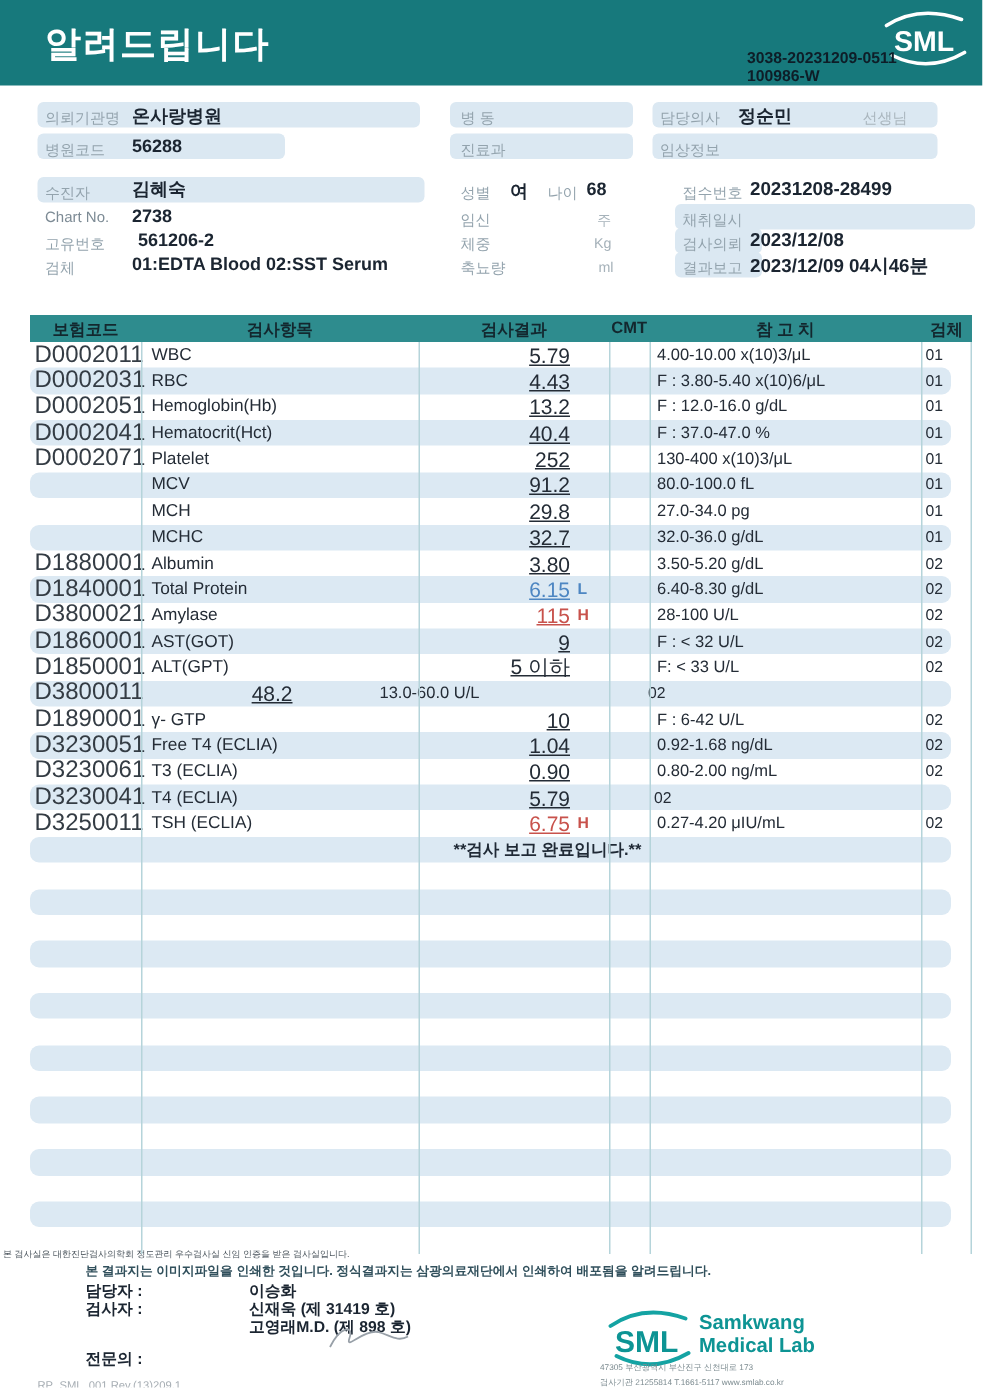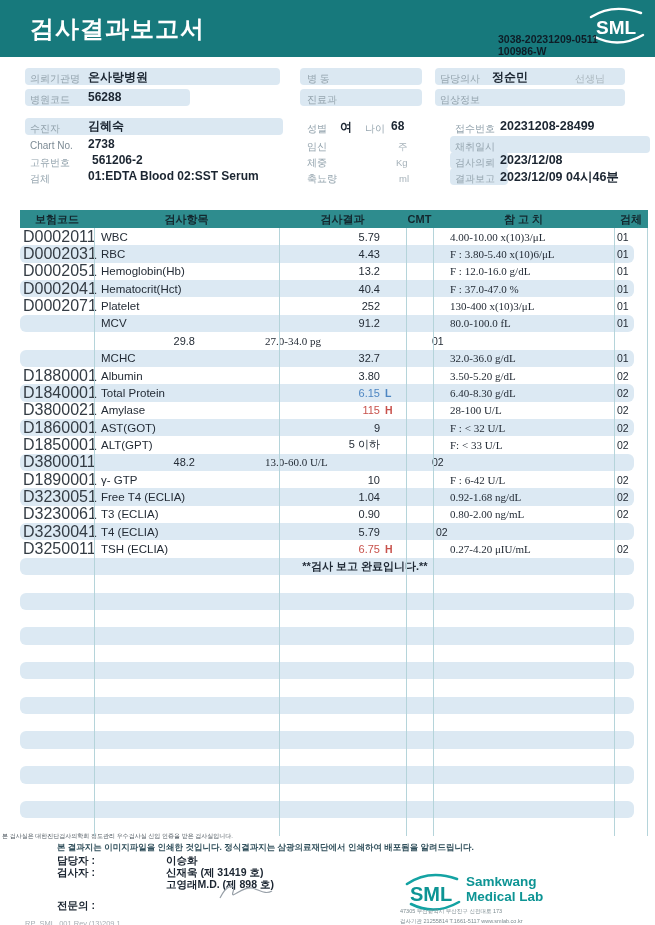--- a/index.html
+++ b/index.html
@@ -20,43 +20,43 @@
   .rtable{position:absolute;left:20px;top:210px;width:628px;height:626px;}
   .thead{display:flex;height:18px;background:#2e8c8e;align-items:center;color:#13272e;font-size:11px;font-weight:bold;}
   .th{display:flex;justify-content:center;align-items:center;height:100%;}
   .th0{width:74px}.th1{width:185px}.th2{width:127px}.th3{width:27px}.th4{width:181px}.th5{width:34px}
   .trow{display:flex;height:17.37px;align-items:center;position:relative;width:614px;color:#242c36;}
   .striped{background:#dce9f3;border-radius:6px;}
   .c{display:flex;align-items:center;height:100%;box-sizing:border-box;white-space:nowrap;overflow:visible;}
   .c-code{width:74px;padding-left:3px;font-size:16px;color:#343c44;text-align:right;}
   .c-name{width:185px;padding-left:7px;font-size:11.5px;}
   .c-res{width:127px;justify-content:flex-end;}
-  .c-num{font-size:11px;}
+  .c-num{font-size:14px;text-decoration:underline;}
   .c-flag{width:26px;padding-left:5px;font-size:10.5px;font-weight:bold;}
   .c-cmt{width:27px;}
-  .c-ref{width:181px;padding-left:17px;font-size:11px;font-family:Liberation Serif, serif;}
+  .c-ref{width:181px;padding-left:5px;font-size:11px;}
   .c-spec{width:20px;padding-left:3px;font-size:10.5px;}
   .red{color:#c8524c;}
   .blue{color:#4d86c2;}
   .msg{position:absolute;left:245px;width:200px;text-align:center;font-size:11px;font-weight:bold;color:#1f2935;}
   .vline{position:absolute;top:18px;width:1px;height:608px;background:#b5d4da;z-index:2;}
   
   .accred{position:absolute;left:2px;top:832px;font-size:6px;color:#4a545c;white-space:nowrap;}
   .notice{position:absolute;left:57px;top:842px;font-size:8.5px;font-weight:bold;color:#31505c;white-space:nowrap;}
   .staff-role{position:absolute;left:57px;font-size:10.5px;font-weight:bold;color:#1b2531;}
   .staff-name{position:absolute;left:118px;font-size:10.5px;font-weight:bold;color:#1b2531;white-space:nowrap;margin-left:48px;}
   .lab-name{position:absolute;font-size:13.5px;font-weight:bold;color:#0d9494;}
   .lab-addr{position:absolute;left:400px;font-size:5.5px;color:#7b8a8f;white-space:nowrap;}
   .doc-code{position:absolute;left:25px;top:919px;font-size:7.5px;color:#a7aeb4;}
 </style>
 </head>
 <body>
 
 <div class="banner">
-  <span class="banner-title">검사결과보고서</span>
+  <span class="banner-title">알려드립니다</span>
   <svg class="abs" style="left:583px;top:4px" width="64" height="42" viewBox="0 0 64 42">
     <path d="M8,13 Q30,-1 58,9" stroke="#ffffff" stroke-width="2.4" fill="none" stroke-linecap="round"></path>
     <text x="13" y="30" font-size="19" font-weight="bold" fill="#ffffff" font-family="Liberation Sans, sans-serif">SML</text>
     <path d="M12,33 Q36,45 60,31" stroke="#ffffff" stroke-width="2.4" fill="none" stroke-linecap="round"></path>
   </svg>
   <span class="report-no" style="top:33px">3038-20231209-0511</span>
   <span class="report-no" style="top:45px">100986-W</span>
 </div>
 
 <div class="pill" style="left:25px;top:68px;width:255px"></div>
@@ -182,20 +182,21 @@
         <span class="c c-res">
           <span class="c c-num">91.2</span>
           <span class="c c-flag"></span>
         </span>
         <span class="c c-cmt"></span>
         <span class="c c-ref">80.0-100.0 fL</span>
         <span class="c c-spec">01</span>
       </div>
       <div class="trow">
         <span class="c c-code"></span>
+        <span class="c c-name">MCH</span>
         <span class="c c-res">
           <span class="c c-num">29.8</span>
           <span class="c c-flag"></span>
         </span>
         <span class="c c-cmt"></span>
         <span class="c c-ref">27.0-34.0 pg</span>
         <span class="c c-spec">01</span>
       </div>
       <div class="trow striped">
         <span class="c c-code"></span>

